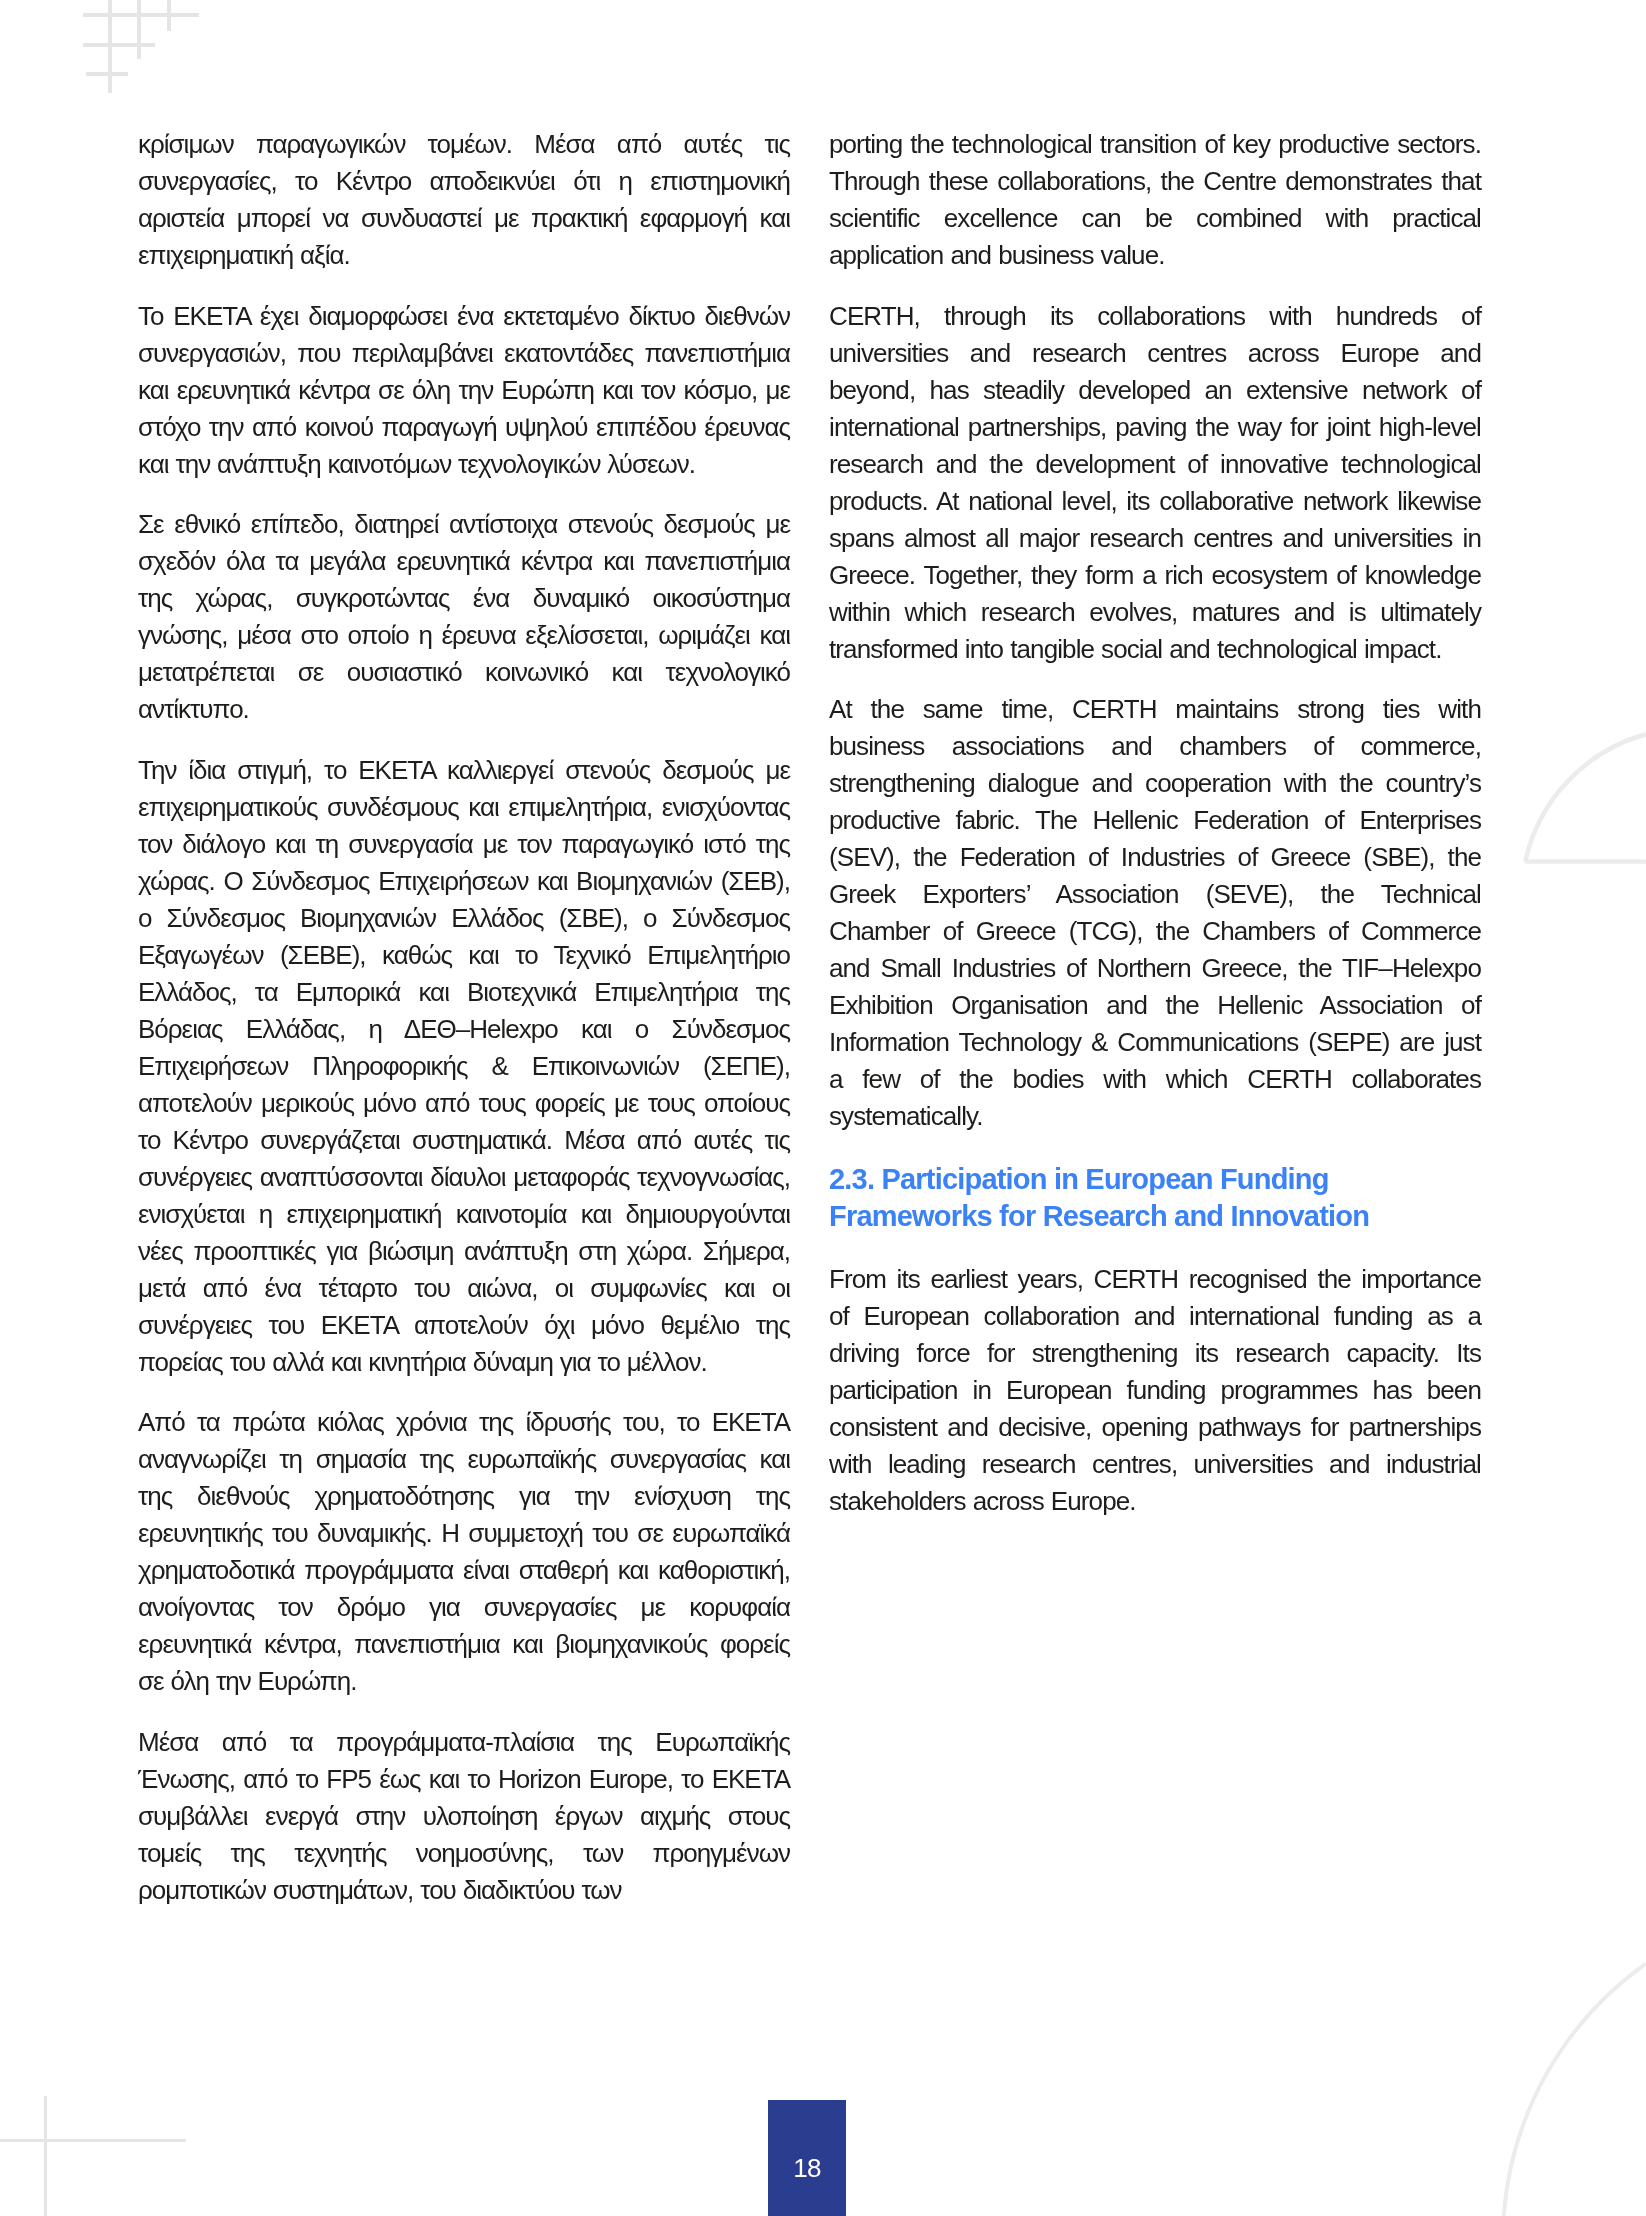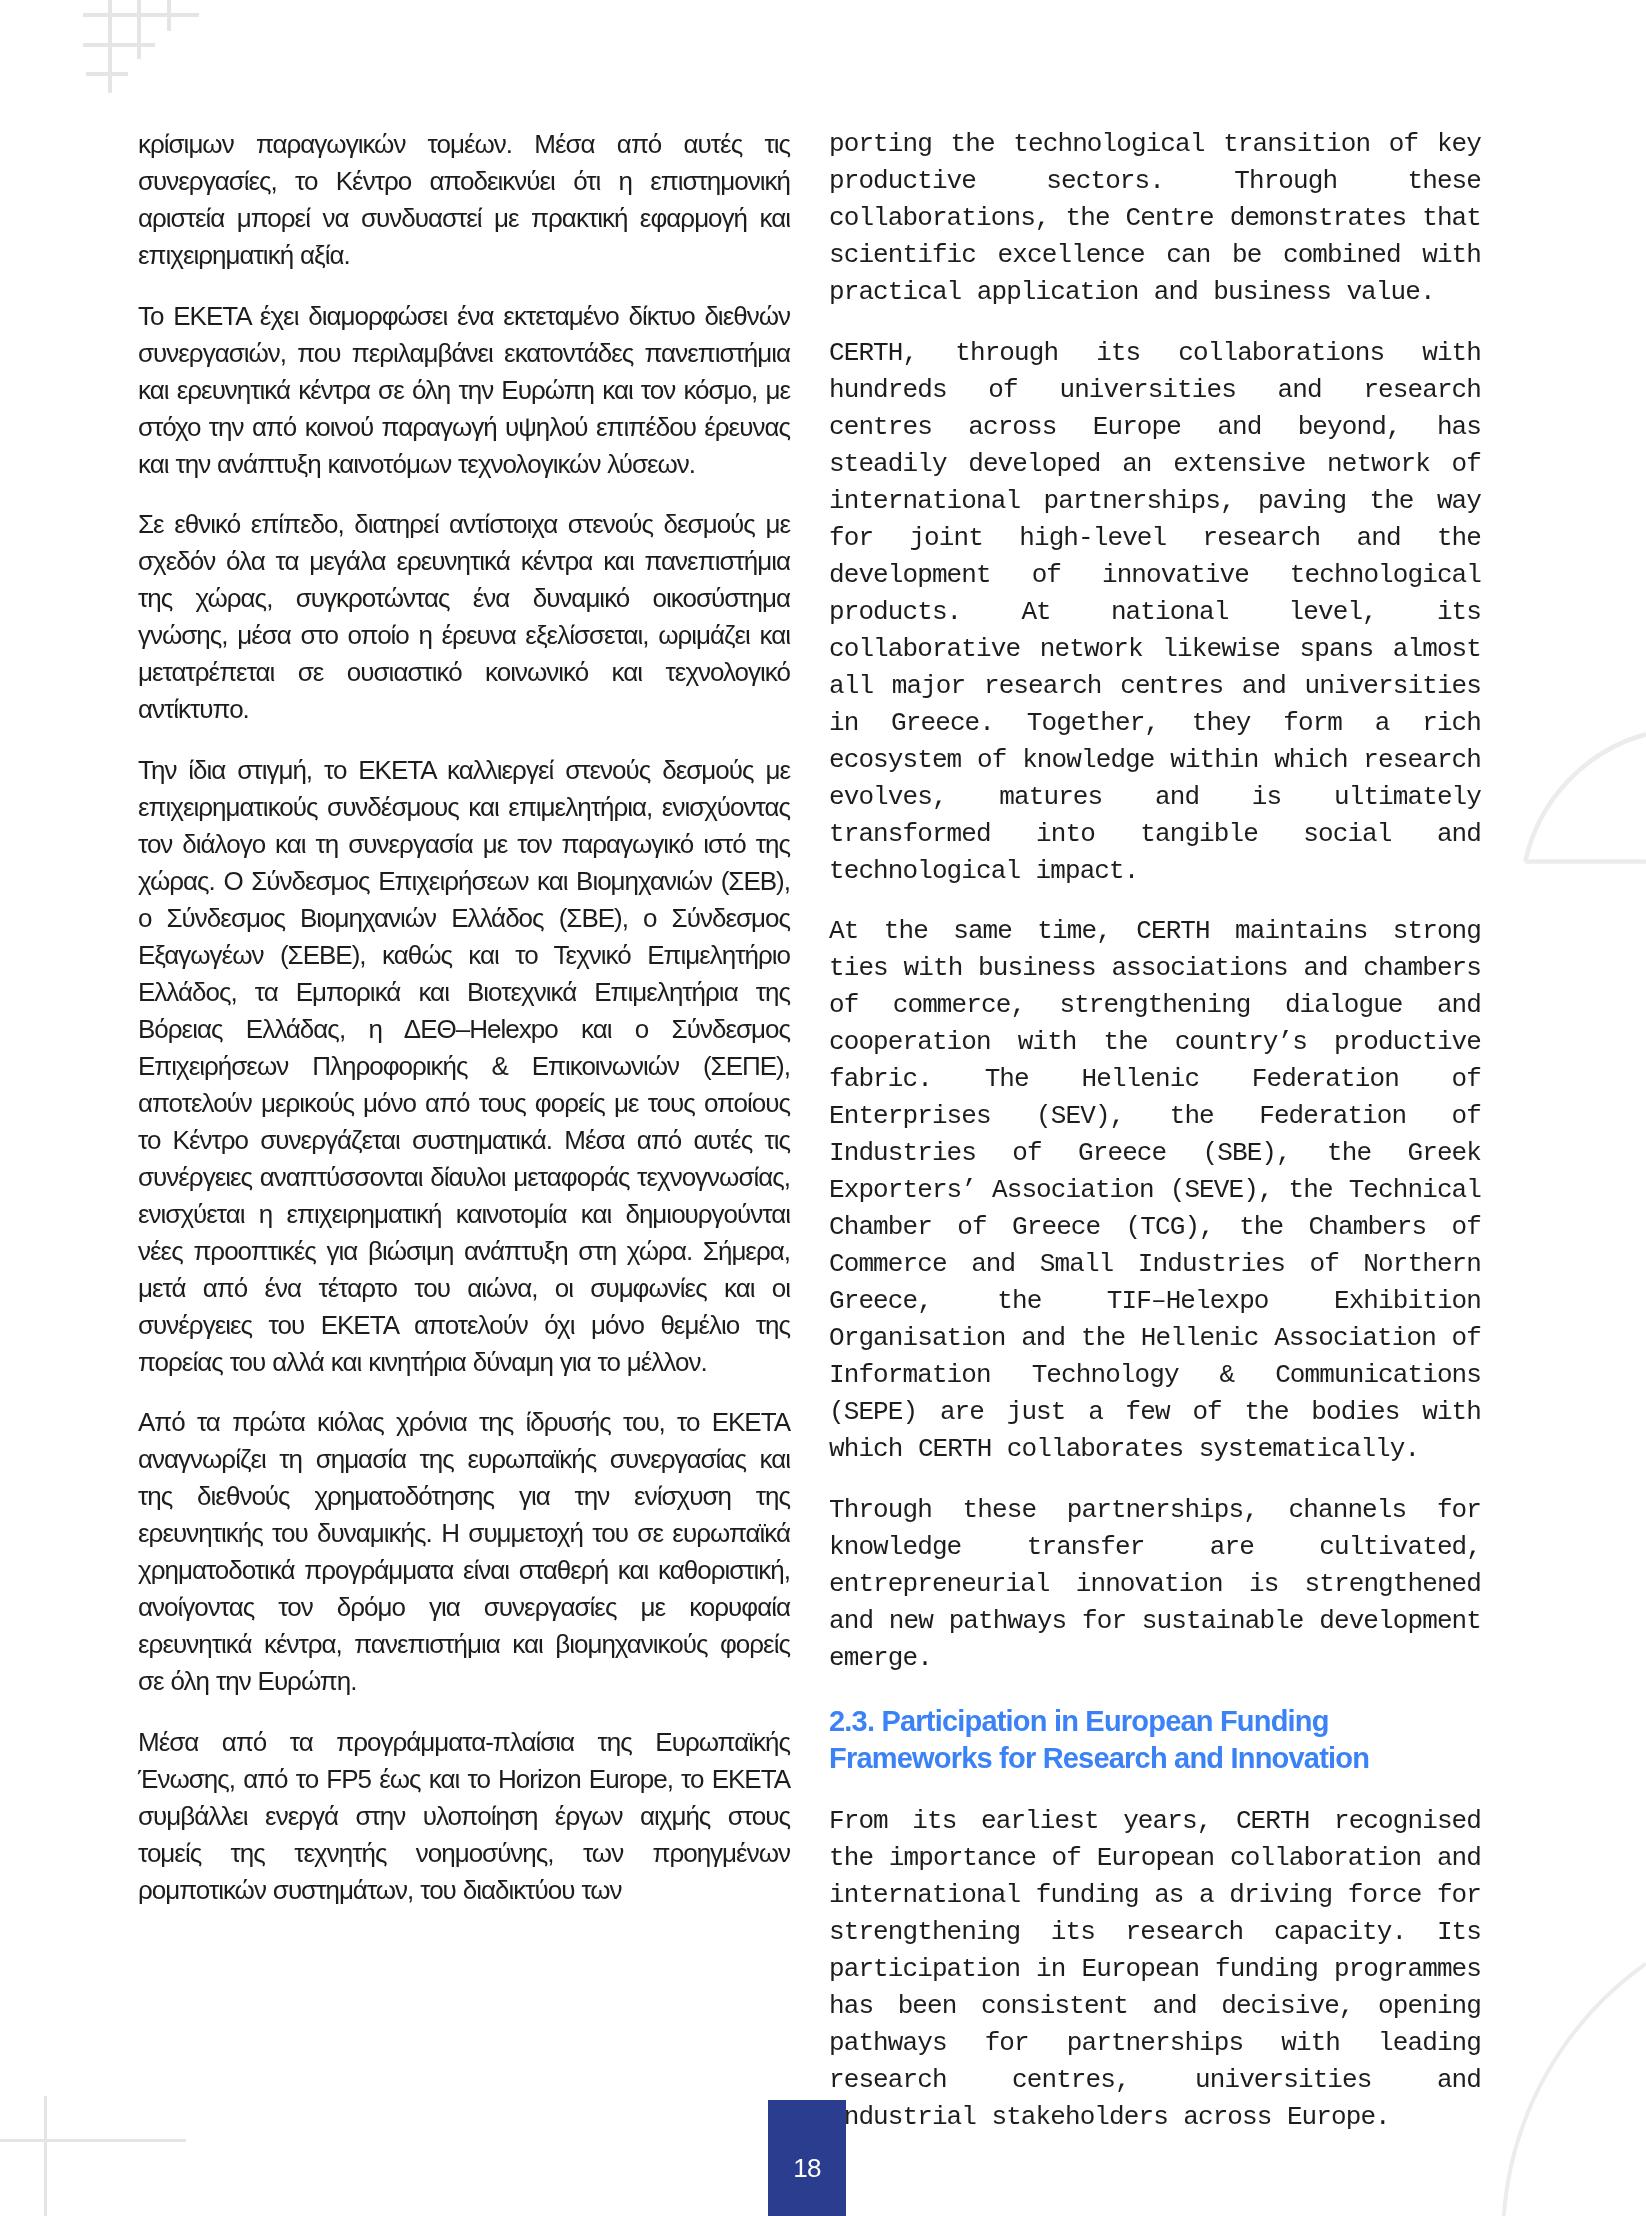--- a/index.html
+++ b/index.html
@@ -18,21 +18,21 @@
 
     .para {
       font-size: 26px;
       line-height: 37px;
       text-align: justify;
       letter-spacing: -1px;
       word-spacing: 0.7px;
       margin-bottom: 23.5px;
       hyphens: manual;
     }
-    .col-right .para { letter-spacing: -0.9px; font-family: Liberation Mono, monospace; }
+    .col-right .para { letter-spacing: -0.9px; }
 
     .section-heading {
       color: #3b82f6;
       font-weight: bold;
       font-size: 29px;
       line-height: 37px;
       letter-spacing: -0.8px;
       margin-top: 26px;
       margin-bottom: 26px;
     }
@@ -84,21 +84,20 @@
   <p class="para">Σε εθνικό επίπεδο, διατηρεί αντίστοιχα στενούς δεσμούς με σχεδόν όλα τα μεγάλα ερευνητικά κέντρα και πανεπιστήμια της χώρας, συγκροτώντας ένα δυναμικό οικοσύστημα γνώσης, μέσα στο οποίο η έρευνα εξελίσσεται, ωριμάζει και μετατρέπεται σε ουσιαστικό κοινωνικό και τεχνολογικό αντίκτυπο.</p>
   <p class="para">Την ίδια στιγμή, το ΕΚΕΤΑ καλλιεργεί στενούς δεσμούς με επιχειρηματικούς συνδέσμους και επιμελητήρια, ενισχύοντας τον διάλογο και τη συνεργασία με τον παραγωγικό ιστό της χώρας. Ο Σύνδεσμος Επιχειρήσεων και Βιομηχανιών (ΣΕΒ), ο Σύνδεσμος Βιομηχανιών Ελλάδος (ΣΒΕ), ο Σύνδεσμος Εξαγωγέων (ΣΕΒΕ), καθώς και το Τεχνικό Επιμελητήριο Ελλάδος, τα Εμπορικά και Βιοτεχνικά Επιμελητήρια της Βόρειας Ελλάδας, η ΔΕΘ–Helexpo και ο Σύνδεσμος Επιχειρήσεων Πληροφορικής &amp; Επικοινωνιών (ΣΕΠΕ), αποτελούν μερικούς μόνο από τους φορείς με τους οποίους το Κέντρο συνεργάζεται συστηματικά. Μέσα από αυτές τις συνέργειες αναπτύσσονται δίαυλοι μεταφοράς τεχνογνωσίας, ενισχύεται η επιχειρηματική καινοτομία και δημιουργούνται νέες προοπτικές για βιώσιμη ανάπτυξη στη χώρα. Σήμερα, μετά από ένα τέταρτο του αιώνα, οι συμφωνίες και οι συνέργειες του ΕΚΕΤΑ αποτελούν όχι μόνο θεμέλιο της πορείας του αλλά και κινητήρια δύναμη για το μέλλον.</p>
   <p class="para">Από τα πρώτα κιόλας χρόνια της ίδρυσής του, το ΕΚΕΤΑ αναγνωρίζει τη σημασία της ευρωπαϊκής συνεργασίας και της διεθνούς χρηματοδότησης για την ενίσχυση της ερευνητικής του δυναμικής. Η συμμετοχή του σε ευρωπαϊκά χρηματοδοτικά προγράμματα είναι σταθερή και καθοριστική, ανοίγοντας τον δρόμο για συνεργασίες με κορυφαία ερευνητικά κέντρα, πανεπιστήμια και βιομηχανικούς φορείς σε όλη την Ευρώπη.</p>
   <p class="para">Μέσα από τα προγράμματα-πλαίσια της Ευρωπαϊκής Ένωσης, από το FP5 έως και το Horizon Europe, το ΕΚΕΤΑ συμβάλλει ενεργά στην υλοποίηση έργων αιχμής στους τομείς της τεχνητής νοημοσύνης, των προηγμένων ρομποτικών συστημάτων, του διαδικτύου των</p>
 </div>
 
 <div class="column col-right">
   <p class="para">porting the technological transition of key productive sectors. Through these collaborations, the Centre demonstrates that scientific excellence can be combined with practical application and business value.</p>
   <p class="para">CERTH, through its collaborations with hundreds of universities and research centres across Europe and beyond, has steadily developed an extensive network of international partnerships, paving the way for joint high-level research and the development of innovative technological products. At national level, its collaborative network likewise spans almost all major research centres and universities in Greece. Together, they form a rich ecosystem of knowledge within which research evolves, matures and is ultimately transformed into tangible social and technological impact.</p>
   <p class="para">At the same time, CERTH maintains strong ties with business associations and chambers of commerce, strengthening dialogue and cooperation with the country’s productive fabric. The Hellenic Federation of Enterprises (SEV), the Federation of Industries of Greece (SBE), the Greek Exporters’ Association (SEVE), the Technical Chamber of Greece (TCG), the Chambers of Commerce and Small Industries of Northern Greece, the TIF–Helexpo Exhibition Organisation and the Hellenic Association of Information Technology &amp; Communications (SEPE) are just a few of the bodies with which CERTH collaborates systematically.</p>
-  <p class="para">Through these partnerships, channels for knowledge transfer are cultivated, entrepreneurial innovation is strengthened and new pathways for sustainable development emerge.</p>
   <h2 class="section-heading">2.3. Participation in European Funding Frameworks for Research and Innovation</h2>
   <p class="para">From its earliest years, CERTH recognised the importance of European collaboration and international funding as a driving force for strengthening its research capacity. Its participation in European funding programmes has been consistent and decisive, opening pathways for partnerships with leading research centres, universities and industrial stakeholders across Europe.</p>
 </div>
 
 <div class="page-number-box">
   <span class="page-number">18</span>
 </div>
 
 
 </body></html>

